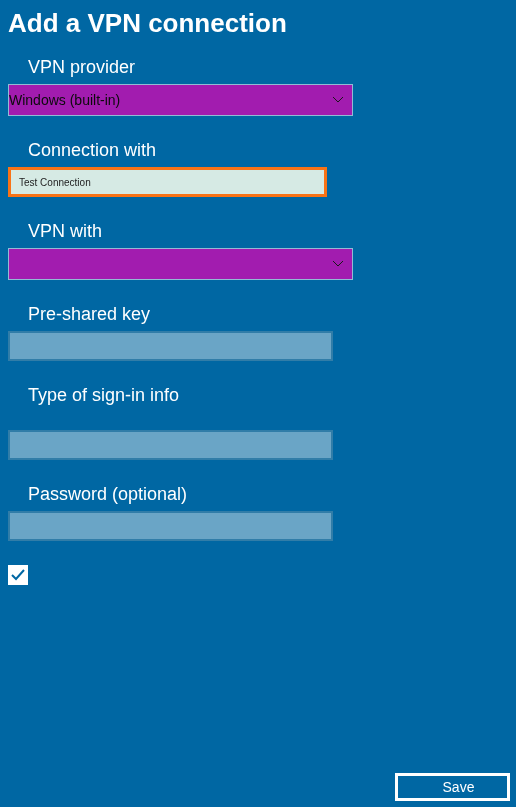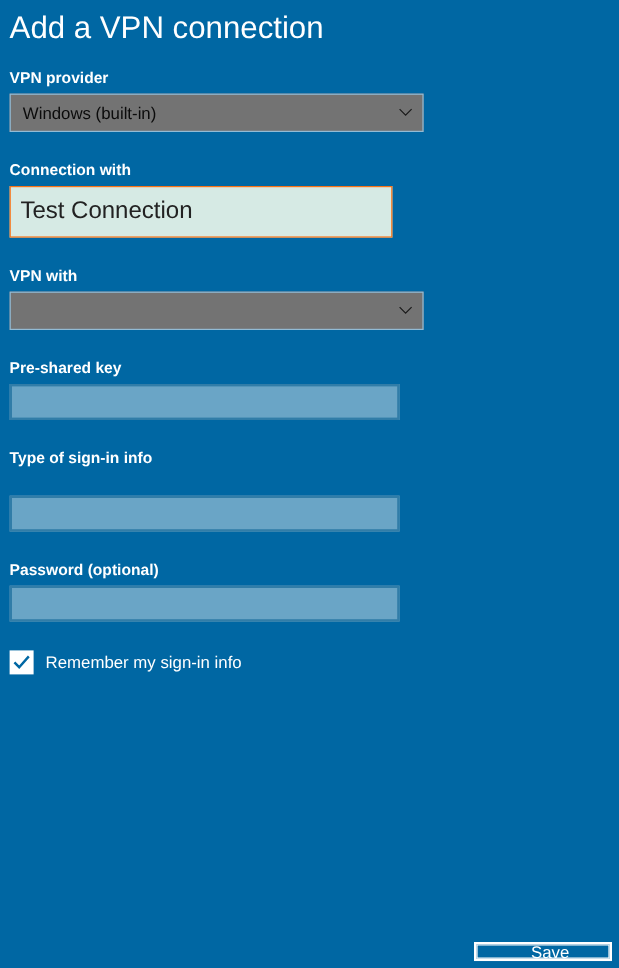--- a/index.html
+++ b/index.html
@@ -12,62 +12,62 @@
       background: #0067a3;
       width: 516px;
       height: 807px;
       color: #ffffff;
       padding: 8px 8px 0 8px;
       position: relative;
       overflow: hidden;
     }
     .title {
       font-size: 26px;
-      font-weight: 400;
+      font-weight: 700;
       margin-bottom: 18px;
       margin-top: 0;
     }
     .form-group {
       margin-bottom: 24px;
     }
     .label {
-      font-size: 13px;
-      font-weight: 700;
+      font-size: 18px;
+      font-weight: 400;
       display: block;
       margin-bottom: 6px;
+      margin-left: 20px;
     }
     .select-box {
       position: relative;
       width: 345px;
       height: 32px;
-      background: #737373;
+      background: #a21caf;
       border: 1px solid #92bbd5;
       display: flex;
       align-items: center;
-      padding-left: 10px;
       font-size: 14px;
       color: #0b0b0b;
       cursor: pointer;
     }
     .select-box .chevron {
       position: absolute;
       right: 8px;
       top: 50%;
       transform: translateY(-50%);
     }
     .select-box .chevron svg {
       display: block;
     }
     .text-input {
       width: 319px;
-      height: 43px;
+      height: 30px;
       background: #d6eae4;
-      border: 1px solid #f97316;
+      border: 3px solid #f97316;
       padding-left: 8px;
-      font-size: 20px;
+      font-size: 10px;
       color: #222;
       font-family: inherit;
     }
     .password-input, .empty-input {
       width: 325px;
       height: 30px;
       background: #6aa5c6;
       border: 2px solid #317da8;
       padding-left: 8px;
       font-size: 14px;
@@ -96,21 +96,21 @@
     .checkbox-label {
       font-size: 14px;
     }
     .button-bar {
       position: absolute;
       bottom: 6px;
       right: 6px;
     }
     .save-btn {
       width: 115px;
-      height: 16px;
+      height: 28px;
       background: #0067a3;
       border: 2px solid #ffffff;
       outline: 1px solid #0067a3;
       color: #ffffff;
       font-size: 14px;
       font-family: inherit;
       cursor: pointer;
       display: flex;
       align-items: center;
       justify-content: center;
@@ -171,18 +171,17 @@
   <span class="label">Password (optional)</span>
   <input type="password" class="password-input" value="" style="">
 </div>
 
 <div class="checkbox-row">
   <div class="checkbox">
     <svg width="16" height="16" viewBox="0 0 16 16">
       <path d="M2 8 L6 12 L14 3" stroke="#0067a3" stroke-width="2" fill="none"></path>
     </svg>
   </div>
-  <span class="checkbox-label">Remember my sign-in info</span>
 </div>
 
 <div class="button-bar">
   <button class="save-btn">Save</button>
 </div>
 
 </body></html>

